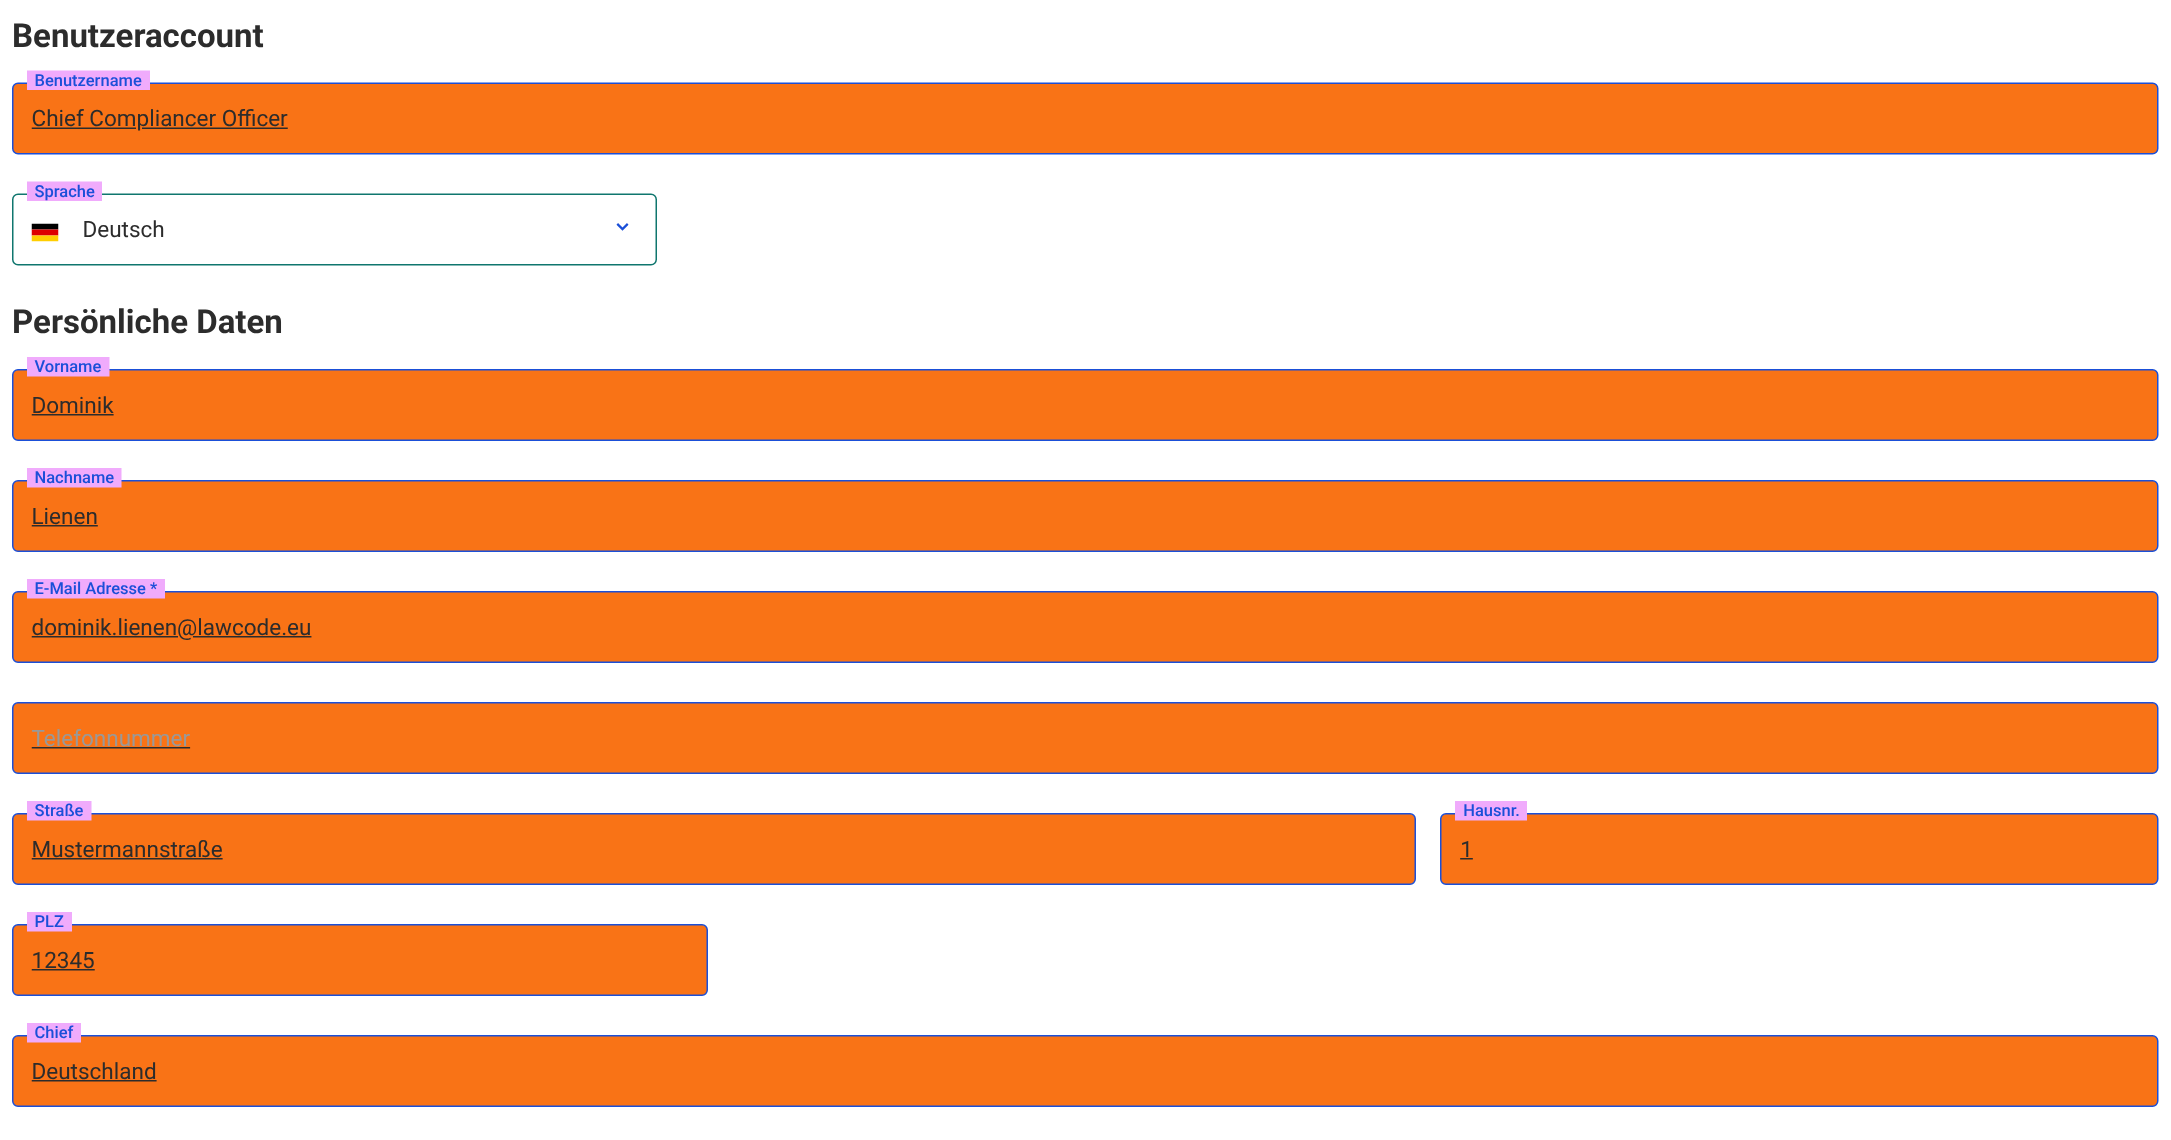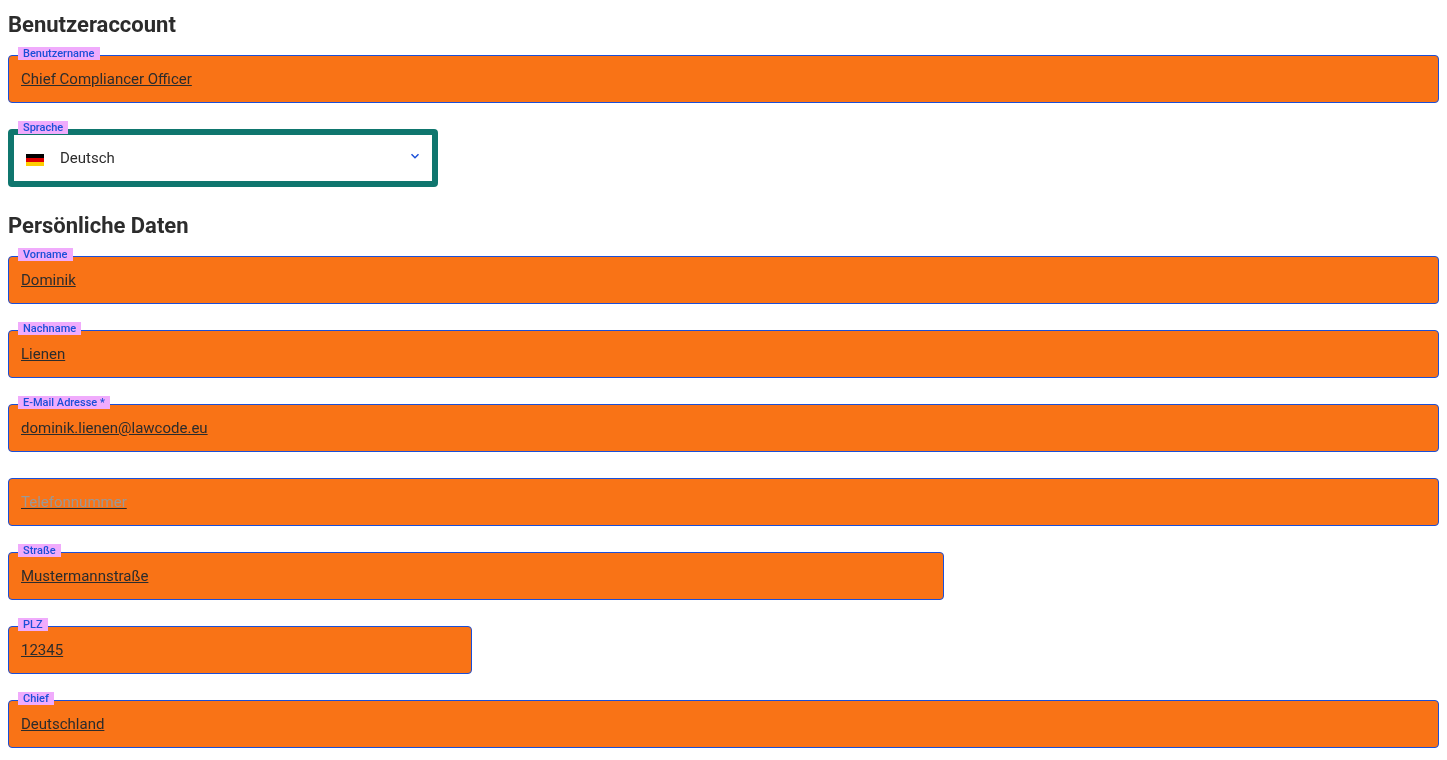--- a/index.html
+++ b/index.html
@@ -48,21 +48,21 @@
     }
     .field-input::placeholder {
       color: #999;
     }
     .select-wrapper {
       width: 430px;
       position: relative;
     }
     .select-input {
       width: 100%;
-      border: 6px solid #0f766e;
+      border: 1px solid #0f766e;
       border-radius: 4px;
       padding: 14px 12px;
       font-size: 15px;
       color: #2c2c2c;
       background: #fff;
       display: flex;
       align-items: center;
       gap: 16px;
       cursor: pointer;
     }
@@ -138,20 +138,24 @@
 
 <div class="field-group">
   <input type="text" class="field-input" placeholder="Telefonnummer" style="">
 </div>
 
 <div class="row">
   <div class="field-group street">
     <span class="field-label">Straße</span>
     <input type="text" class="field-input" value="Mustermannstraße" style="">
   </div>
+  <div class="field-group hausnr">
+    <span class="field-label">Hausnr.</span>
+    <input type="text" class="field-input" value="1" style="">
+  </div>
 </div>
 
 <div class="row">
   <div class="field-group plz">
     <span class="field-label">PLZ</span>
     <input type="text" class="field-input" value="12345" style="">
   </div>
 </div>
 
 <div class="field-group">

